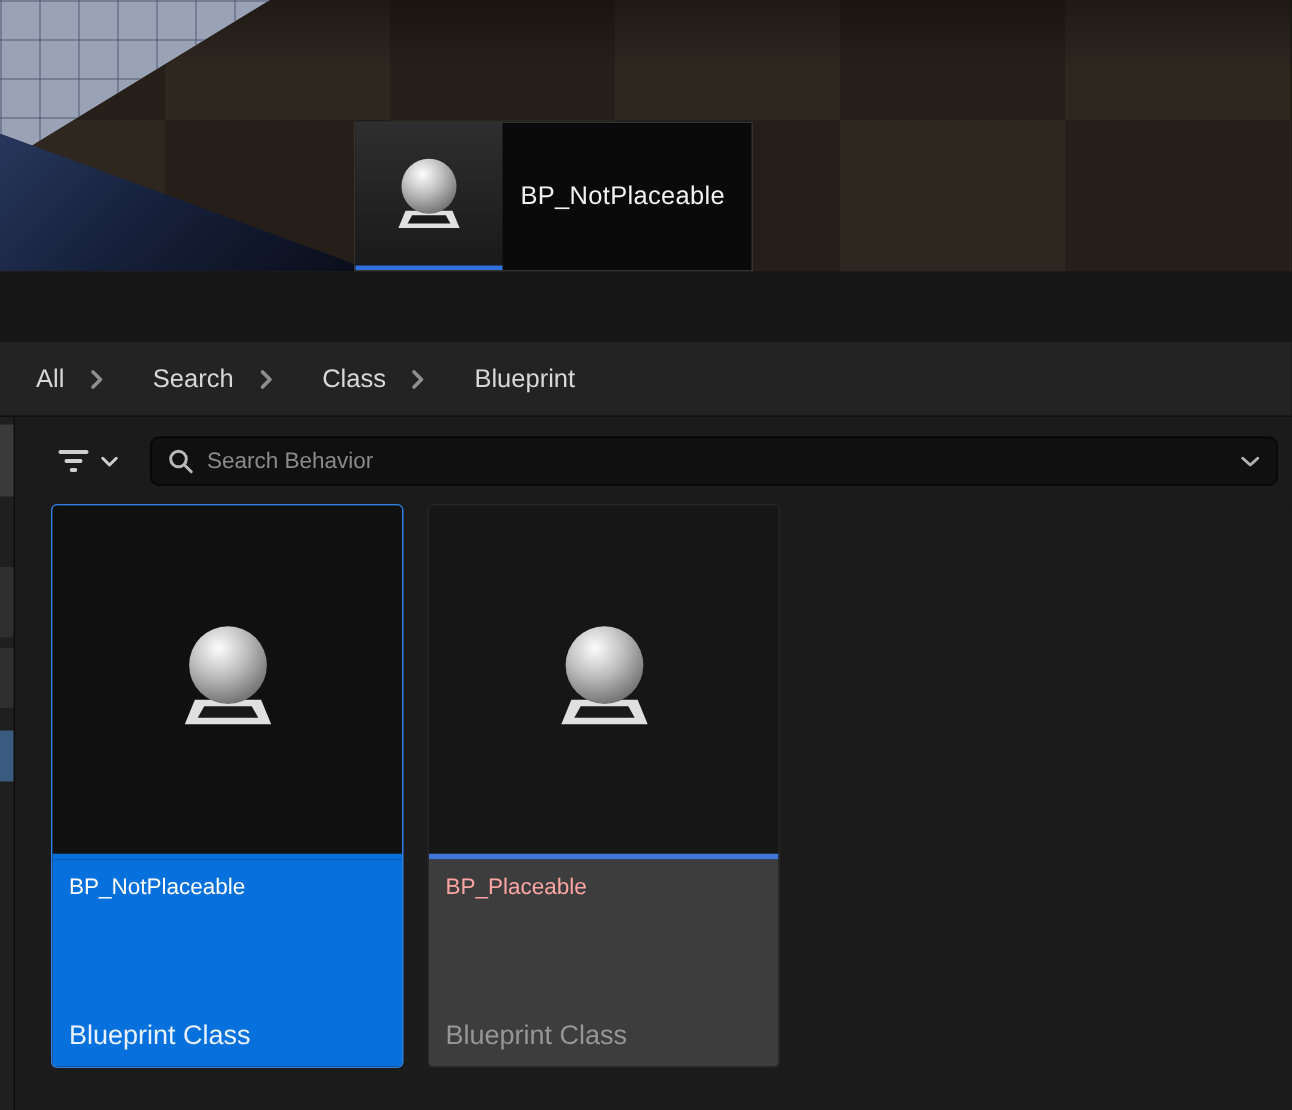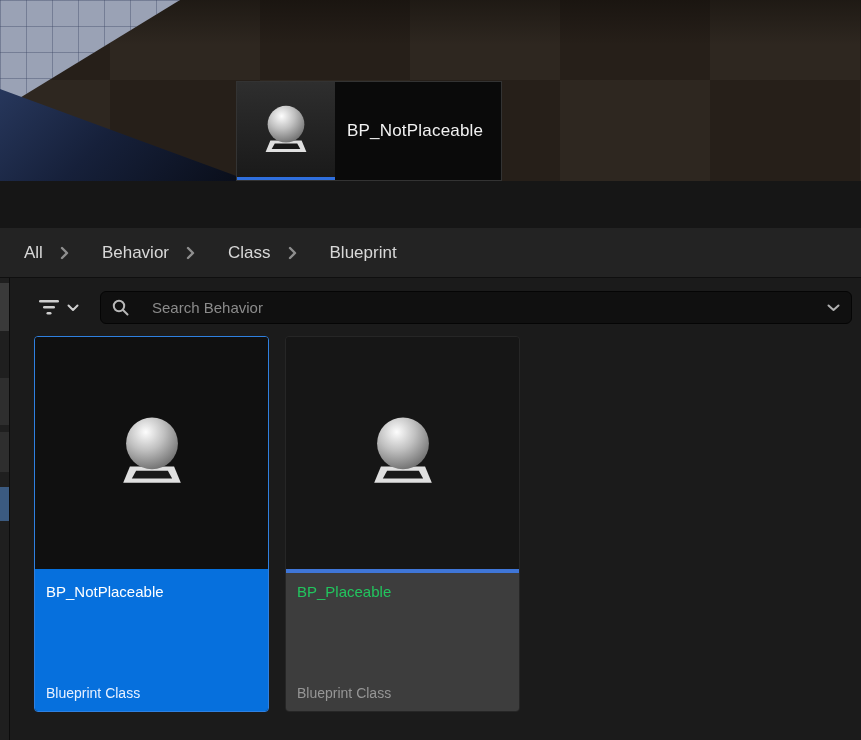--- a/index.html
+++ b/index.html
@@ -58,41 +58,41 @@
   .ls-d { top:209px; height:34px; background:#3b5a80; }
 
   .filterbtn { position:absolute; left:26px; top:13px; width:64px; height:33px;
     display:flex; align-items:center; justify-content:center; gap:7px;
     background:transparent; border:none; cursor:pointer; }
 
   .searchbox { position:absolute; left:100px; top:13px; width:752px; height:33px;
     background:#101010; border:1px solid #050505; border-radius:6px;
     display:flex; align-items:center; padding:0 11px; gap:9px; }
   .searchbox input { flex:1; background:transparent; border:none; outline:none;
-    color:#d0d0d0; font-size:15px; font-family:inherit;margin-left:14px; }
+    color:#d0d0d0; font-size:15px; font-family:inherit; }
   .searchbox input::placeholder { color:#8b8b8b; }
   .search-caret { display:flex; align-items:center; cursor:pointer; }
 
   
   .tile { position:absolute; top:58px; width:235px; height:376px; border-radius:4px;
     overflow:hidden; cursor:pointer; display:flex; flex-direction:column; }
   .tile-1 { left:34px;  border:1px solid #2f80e0; }
   .tile-2 { left:285px; border:1px solid #262626; }
   .thumb { height:232px; display:flex; align-items:center; justify-content:center; position:relative; }
   .tile-1 .thumb { background:#101010; }
   .tile-2 .thumb { background:#161616; }
   .thumb svg { width:96px; height:96px; }
   .strip { height:4px; width:100%; }
   .footer { flex:1; position:relative; padding:10px 11px; }
   .tile-1 .footer { background:#0670dd; }
   .tile-2 .footer { background:#3d3d3d; }
   .title { font-size:15px; }
   .tile-1 .title { color:#ffffff; }
-  .tile-2 .title { color:#22c55e; }
-  .type { position:absolute; left:11px; bottom:10px; font-size:14px; }
+  .tile-2 .title { color:#fca5a5; }
+  .type { position:absolute; left:11px; bottom:10px; font-size:18px; }
   .tile-1 .type { color:#e8f1ff; }
   .tile-2 .type { color:#969696; }
 
   svg.icon { display:block; }
 </style>
 </head>
 <body>
 
 <svg width="0" height="0" style="position:absolute" aria-hidden="true">
   <defs>
@@ -128,21 +128,21 @@
 
   <div class="darkbar"></div>
 
   <div class="crumbbar">
     <span class="crumb">All</span>
     <span class="crumb-sep">
       <svg class="icon" width="9" height="14" viewBox="0 0 9 14">
           <path d="M2 2 L7 7 L2 12" fill="none" stroke="#8f8f8f" stroke-width="2.4" stroke-linecap="round" stroke-linejoin="round"></path>
         </svg>
     </span>
-    <span class="crumb">Behavior</span>
+    <span class="crumb">Search</span>
     <span class="crumb-sep">
       <svg class="icon" width="9" height="14" viewBox="0 0 9 14">
           <path d="M2 2 L7 7 L2 12" fill="none" stroke="#8f8f8f" stroke-width="2.4" stroke-linecap="round" stroke-linejoin="round"></path>
         </svg>
     </span>
     <span class="crumb">Class</span>
     <span class="crumb-sep">
       <svg class="icon" width="9" height="14" viewBox="0 0 9 14">
           <path d="M2 2 L7 7 L2 12" fill="none" stroke="#8f8f8f" stroke-width="2.4" stroke-linecap="round" stroke-linejoin="round"></path>
         </svg>

